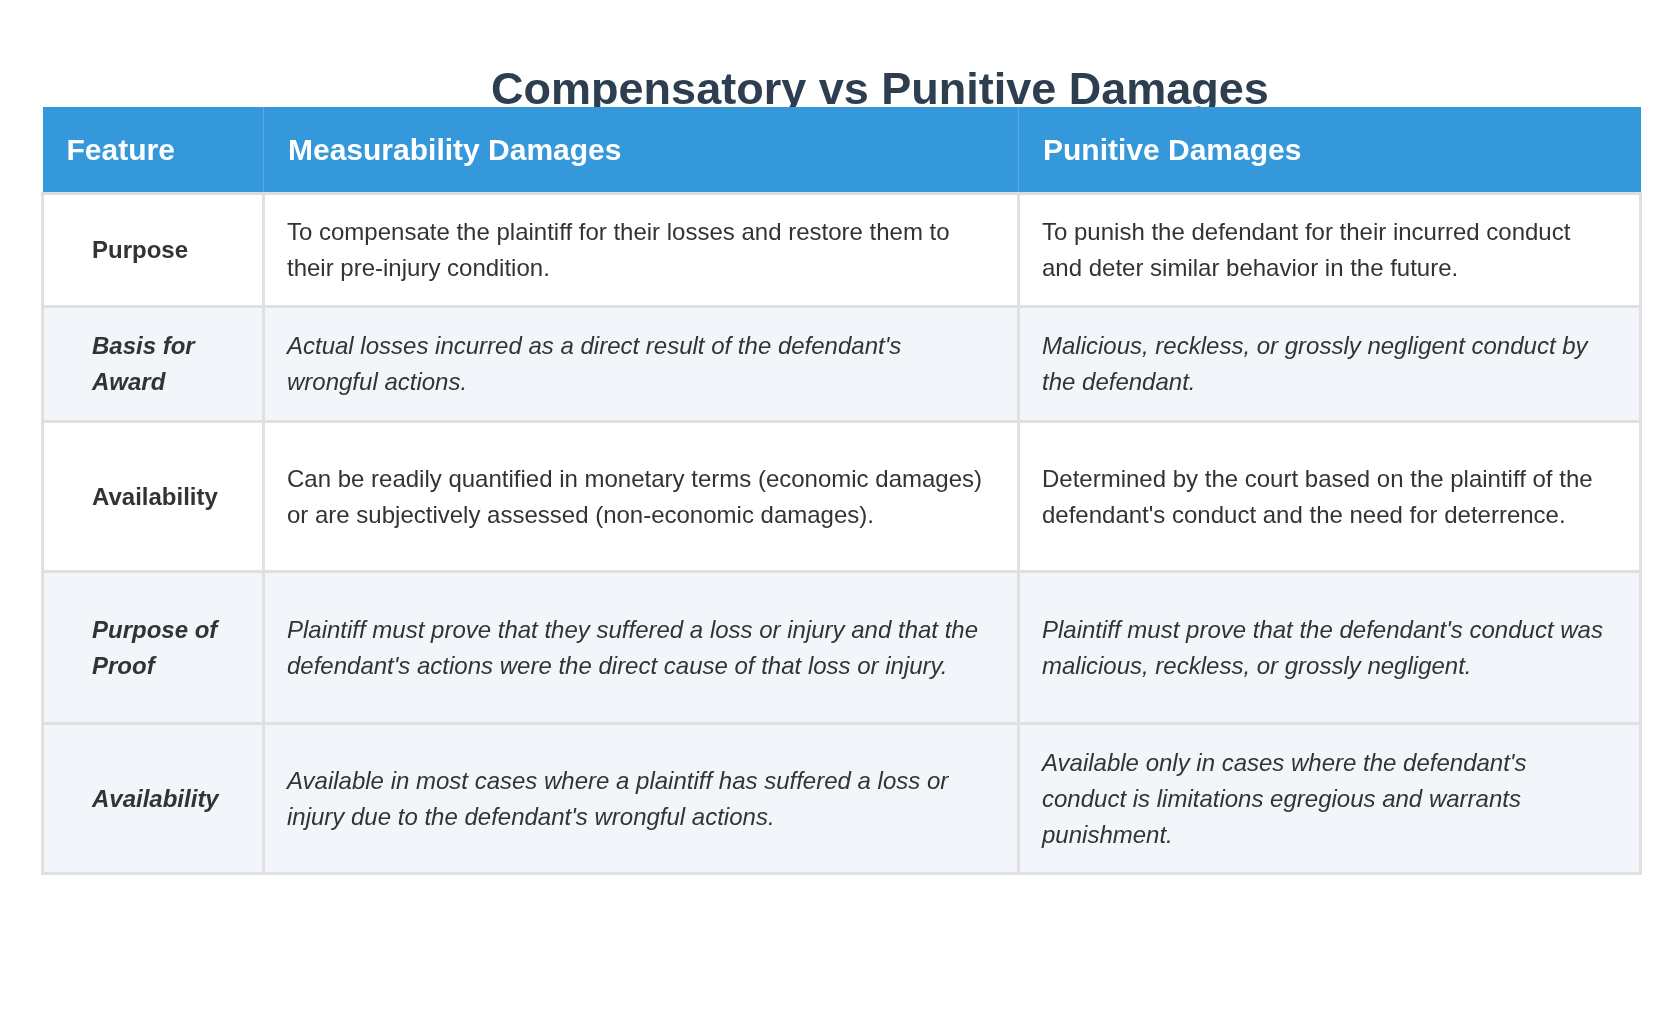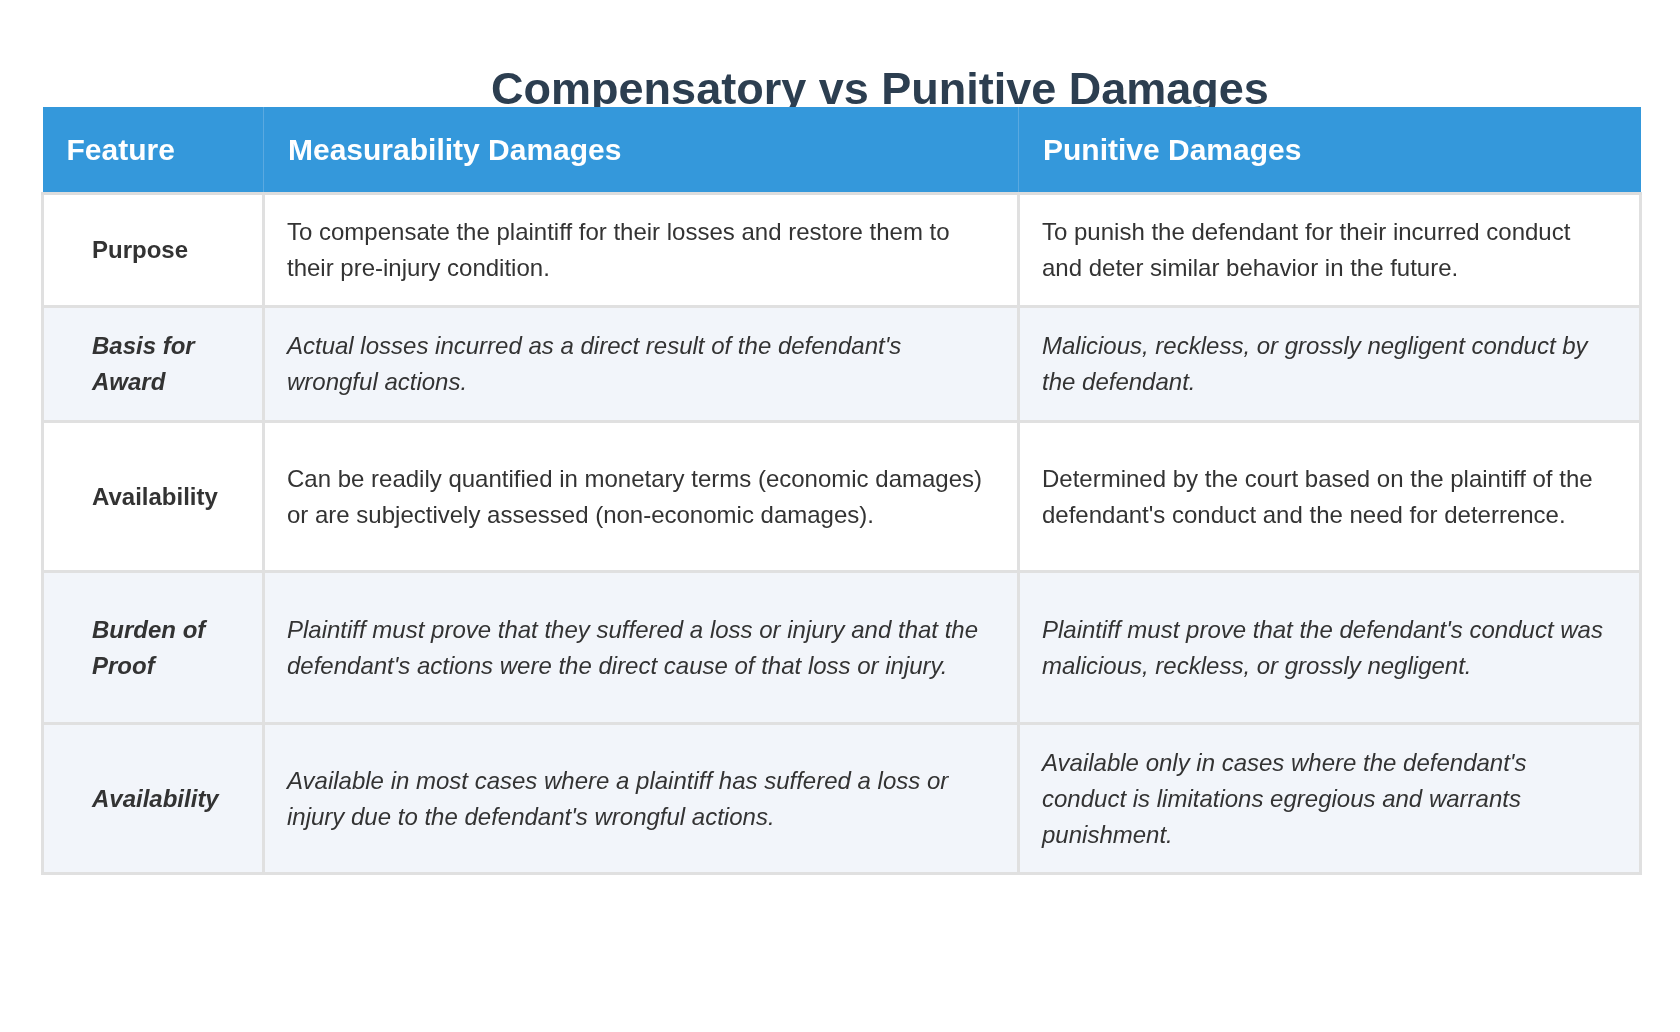--- a/index.html
+++ b/index.html
@@ -42,21 +42,21 @@
       <td class="feat">Basis for Award</td>
       <td>Actual losses incurred as a direct result of the defendant's wrongful actions.</td>
       <td>Malicious, reckless, or grossly negligent conduct by the defendant.</td>
     </tr>
     <tr class="odd" style="height:150px">
       <td class="feat">Availability</td>
       <td>Can be readily quantified in monetary terms (economic damages) or are subjectively assessed (non-economic damages).</td>
       <td>Determined by the court based on the plaintiff of the defendant's conduct and the need for deterrence.</td>
     </tr>
     <tr class="even" style="height:152px">
-      <td class="feat">Burden of Proof</td>
+      <td class="feat">Purpose of Proof</td>
       <td>Plaintiff must prove that they suffered a loss or injury and that the defendant's actions were the direct cause of that loss or injury.</td>
       <td>Plaintiff must prove that the defendant's conduct was malicious, reckless, or grossly negligent.</td>
     </tr>
     <tr class="even" style="height:150px">
       <td class="feat">Availability</td>
       <td>Available in most cases where a plaintiff has suffered a loss or injury due to the defendant's wrongful actions.</td>
       <td>Available only in cases where the defendant's conduct is limitations egregious and warrants punishment.</td>
     </tr>
   </tbody>
 </table>

